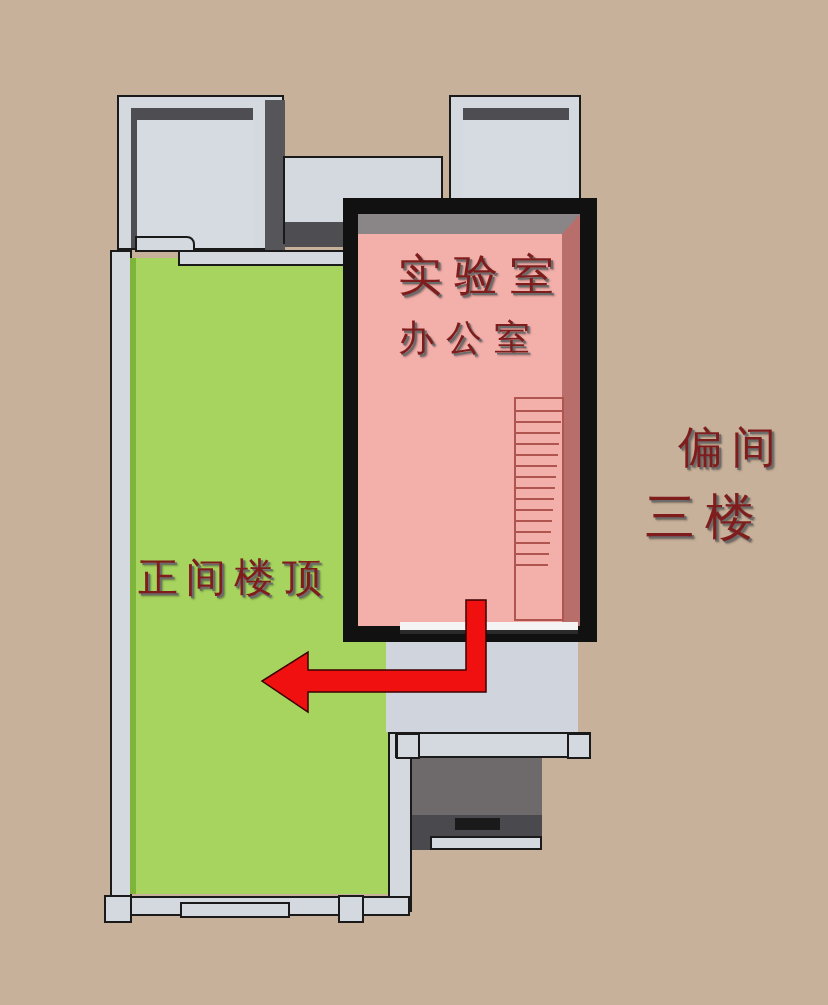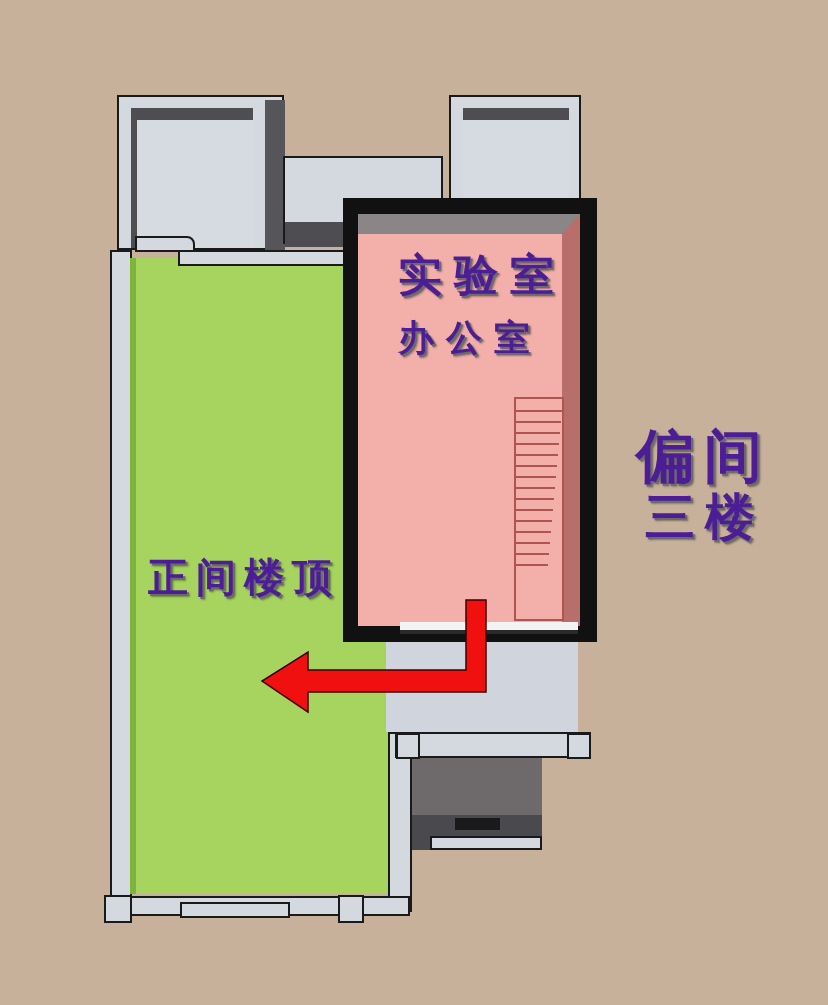--- a/index.html
+++ b/index.html
@@ -1,21 +1,21 @@
 <!DOCTYPE html>
 <html><head>
   <meta charset="utf-8">
   <style>
     html, body { margin:0; padding:0; }
     body { width:828px; height:1005px; background:#c8b19a; position:relative; overflow:hidden;
            font-family:"DejaVu Sans", sans-serif; }
     .abs { position:absolute; box-sizing:border-box; }
     .wall { background:#d4d8df; border:2px solid #1a1a1a; }
     .dark { background:#4a4a4e; }
-    .label { position:absolute; color:#4c1d95; font-weight:bold; letter-spacing:12px;
+    .label { position:absolute; color:#7f1d1d; font-weight:normal; letter-spacing:12px;
              text-shadow: 2px 2px 0 #6b6b6b, 3px 3px 2px rgba(0,0,0,0.35); white-space:nowrap; }
     svg { position:absolute; left:0; top:0; }
   </style>
 </head>
 <body>
 
 <div class="abs wall" style="left:117px;top:95px;width:167px;height:155px;"></div>
 <div class="abs" style="left:131px;top:108px;width:122px;height:140px;background:#d6dae1;border-top:12px solid #4d4d52;border-left:6px solid #4d4d52;"></div>
 <div class="abs dark" style="left:265px;top:100px;width:20px;height:150px;background:#55555a;"></div>
 
@@ -69,15 +69,15 @@
     <line x1="515" y1="543" x2="550" y2="543"></line>
     <line x1="515" y1="554" x2="549" y2="554"></line>
     <line x1="515" y1="565" x2="548" y2="565"></line>
   </g>
 
   <path d="M 466 600 L 486 600 L 486 692 L 308 692 L 308 712 L 262 681 L 308 652 L 308 670 L 466 670 Z" fill="#f01010" stroke="#3a0000" stroke-width="1.5"></path>
 </svg>
 
 <div class="label" style="left:398px;top:246px;font-size:44px;">实验室</div>
 <div class="label" style="left:398px;top:314px;font-size:36px;">办公室</div>
-<div class="label" style="left:138px;top:550px;font-size:40px;letter-spacing:8px;margin-left:10px;">正间楼顶</div>
-<div class="label" style="left:636px;top:418px;font-size:58px;letter-spacing:10px;">偏间</div>
+<div class="label" style="left:138px;top:550px;font-size:40px;letter-spacing:8px;">正间楼顶</div>
+<div class="label" style="left:678px;top:418px;font-size:44px;letter-spacing:10px;">偏间</div>
 <div class="label" style="left:645px;top:484px;font-size:50px;letter-spacing:10px;">三楼</div>
 
 </body></html>

